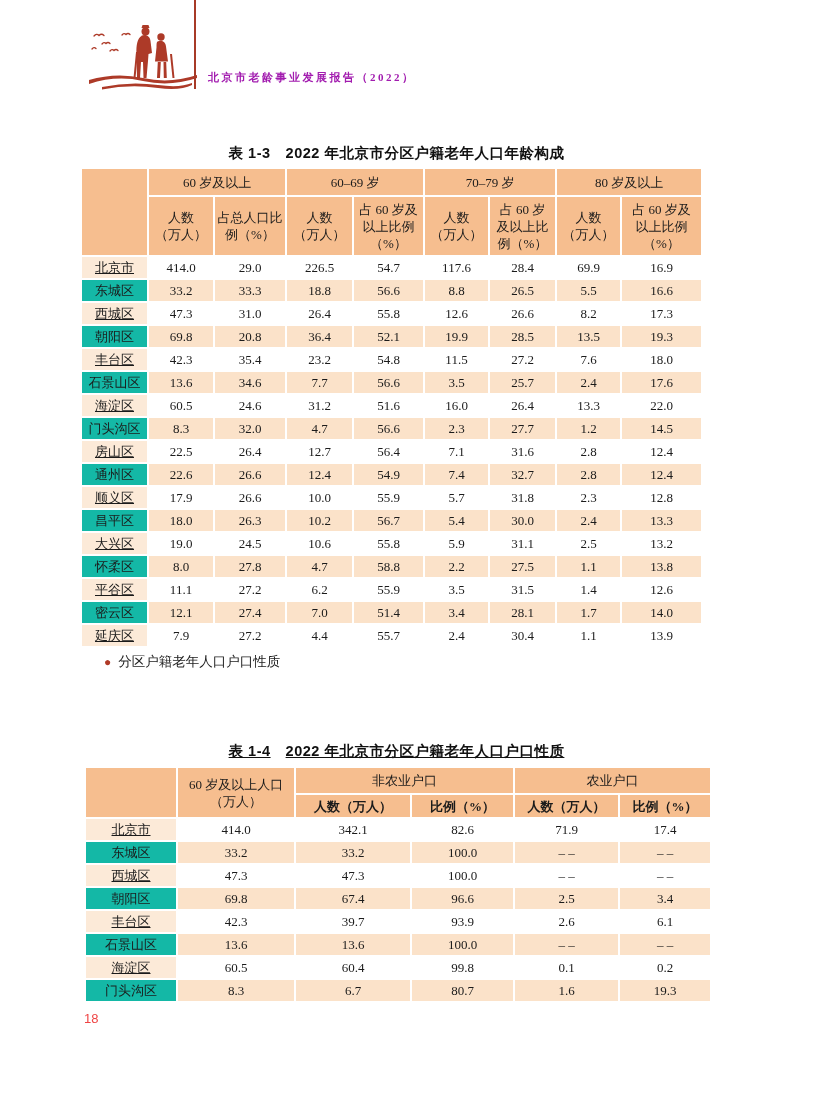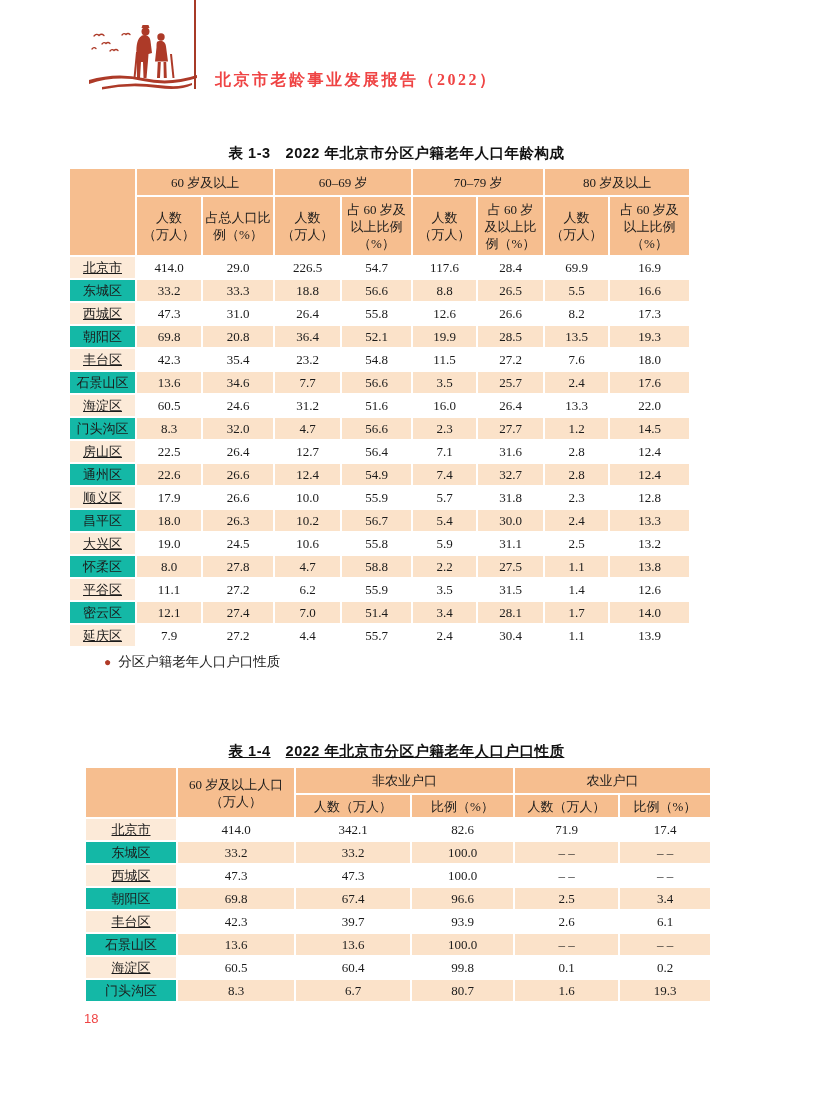--- a/index.html
+++ b/index.html
@@ -7,45 +7,45 @@
     position:relative; width:816px; height:1100px; margin:0 auto;
     background:#ffffff; overflow:hidden;
     font-family:"Liberation Serif","DejaVu Serif",serif;
     color:#1b1b1b;
   }
 
   
   .logo { position:absolute; left:88px; top:18px; width:110px; height:76px; }
   .header-divider { position:absolute; left:194px; top:0; width:2px; height:89px; background:#a73a27; }
   .brand {
-    position:absolute; left:215px; top:70px;
-    font-size:16px; font-weight:bold; letter-spacing:2.5px;
-    color:#ef4444; white-space:nowrap;
+    position:absolute; left:208px; top:70px;
+    font-size:11px; font-weight:bold; letter-spacing:2.5px;
+    color:#a21caf; white-space:nowrap;
   }
 
   
   .caption {
     position:absolute; left:85px; width:623px; text-align:center;
     font-family:"Liberation Sans","DejaVu Sans",sans-serif;
     font-weight:bold; font-size:14.5px; color:#111; letter-spacing:0.5px;
   }
   #caption1 { top:144px; }
   #caption2 { top:742px;text-decoration:underline; }
   .cap-label { margin-right:15px; }
 
   
   table { position:absolute; border-collapse:separate; border-spacing:2px; table-layout:fixed; }
-  #table1 { left:68px; top:167px; width:623px; }
+  #table1 { left:80px; top:167px; width:623px; }
   #table2 { left:84px; top:766px; width:628px; }
   td { text-align:center; vertical-align:middle; padding:0; font-size:13px; overflow:hidden; }
   thead td { background:#f6be8f; white-space:pre-line; line-height:17px; font-size:13px; }
   #table1 tr.h1 td { height:26px; }
   #table1 tr.h2 td { height:58px; }
   #table2 tr.h1 td { height:25px; }
-  #table2 tr.h2 td { height:22px; }
+  #table2 tr.h2 td { height:22px;font-weight:bold; }
   tbody td { height:21px; line-height:21px; }
   tbody tr.odd  td { background:#ffffff; }
   tbody tr.odd  td.lbl { background:#fcead8;text-decoration:underline; }
   tbody tr.even td { background:#fbe2c9; }
   tbody tr.even td.lbl { background:#14b8a6; }
 
   
   .bullet-line {
     position:absolute; left:104px; top:653px; font-size:13.5px; color:#1b1b1b;
   }

